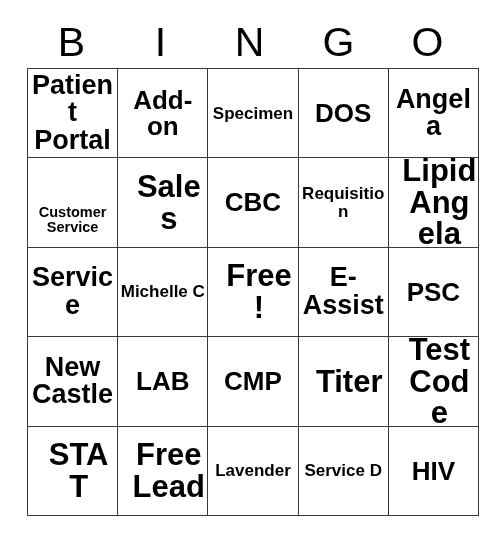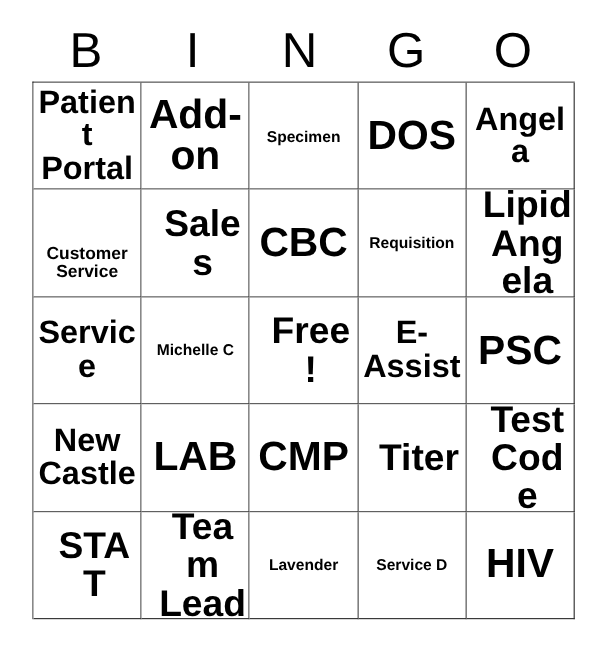--- a/index.html
+++ b/index.html
@@ -74,24 +74,24 @@
   .cell-text {
     display: block;
     line-height: 1.02;
     width: 100%;
     word-break: break-word;
     hyphens: none;
     color: #000000;
   }
 
   
-  .fs-xl  { font-size: 34px; }
+  .fs-xl  { font-size: 26px; }
   .fs-lg  { font-size: 31px; padding-left: 12px; }
   .fs-md  { font-size: 27px; }
-  .fs-xs  { font-size: 13px; }
+  .fs-xs  { font-size: 17px; }
   .fs-xxs { font-size: 14.5px; margin-top: 35px; }
 </style>
 </head>
 <body>
 
 <div id="bingo-card">
 
   <div id="header-row">
     <div class="header-letter">B</div>
     <div class="header-letter">I</div>
@@ -163,21 +163,21 @@
       <span class="cell-text fs-lg">Titer</span>
     </div>
     <div class="cell">
       <span class="cell-text fs-lg">Test Code</span>
     </div>
 
     <div class="cell">
       <span class="cell-text fs-lg">STAT</span>
     </div>
     <div class="cell">
-      <span class="cell-text fs-lg">Team Lead</span>
+      <span class="cell-text fs-lg">Free Lead</span>
     </div>
     <div class="cell">
       <span class="cell-text fs-xs">Lavender</span>
     </div>
     <div class="cell">
       <span class="cell-text fs-xs">Service D</span>
     </div>
     <div class="cell">
       <span class="cell-text fs-xl">HIV</span>
     </div>

